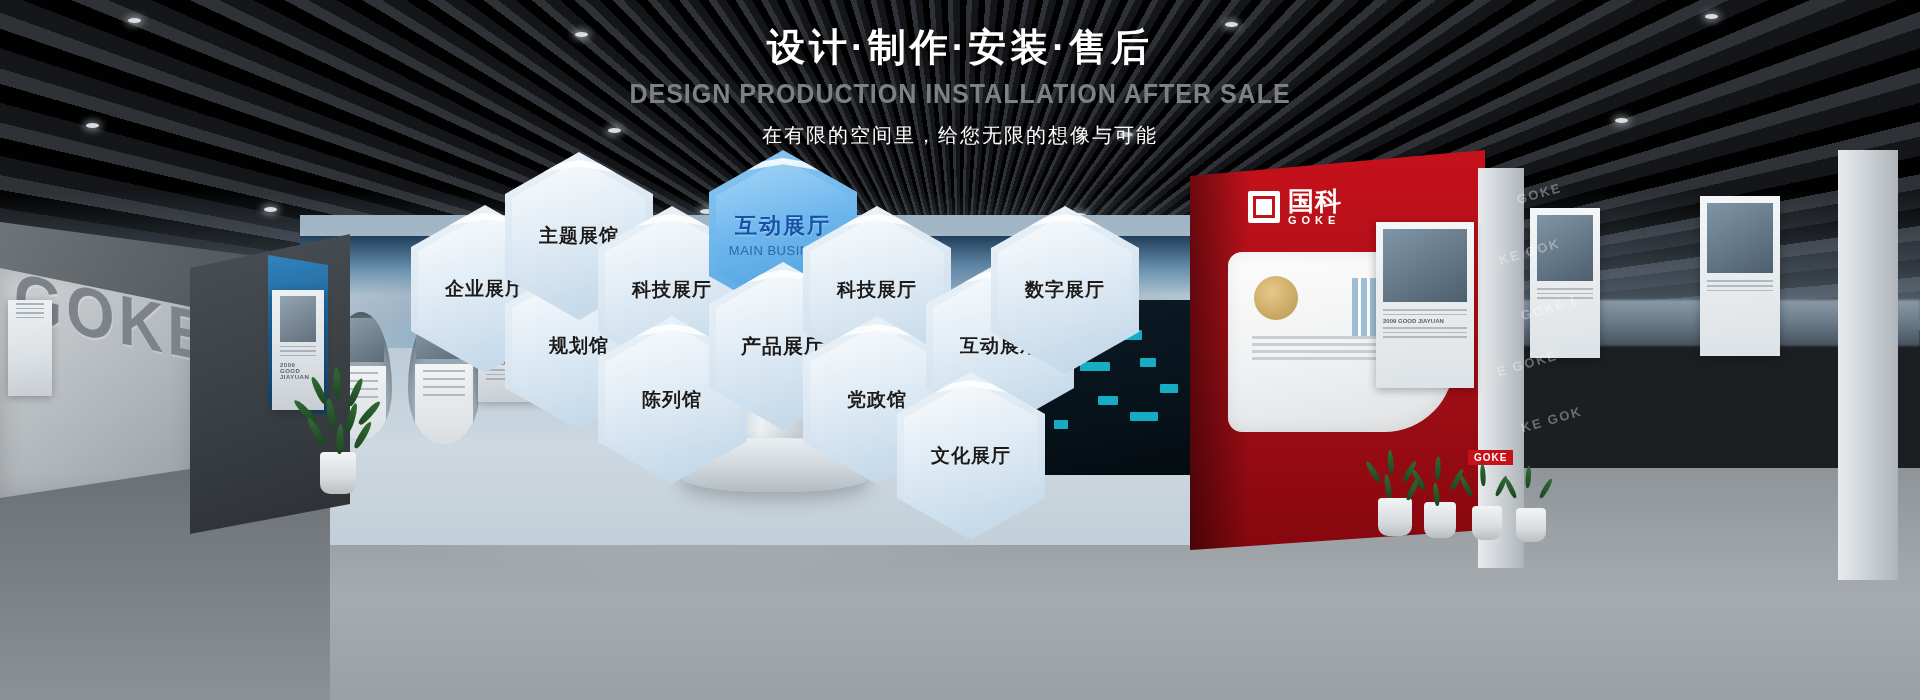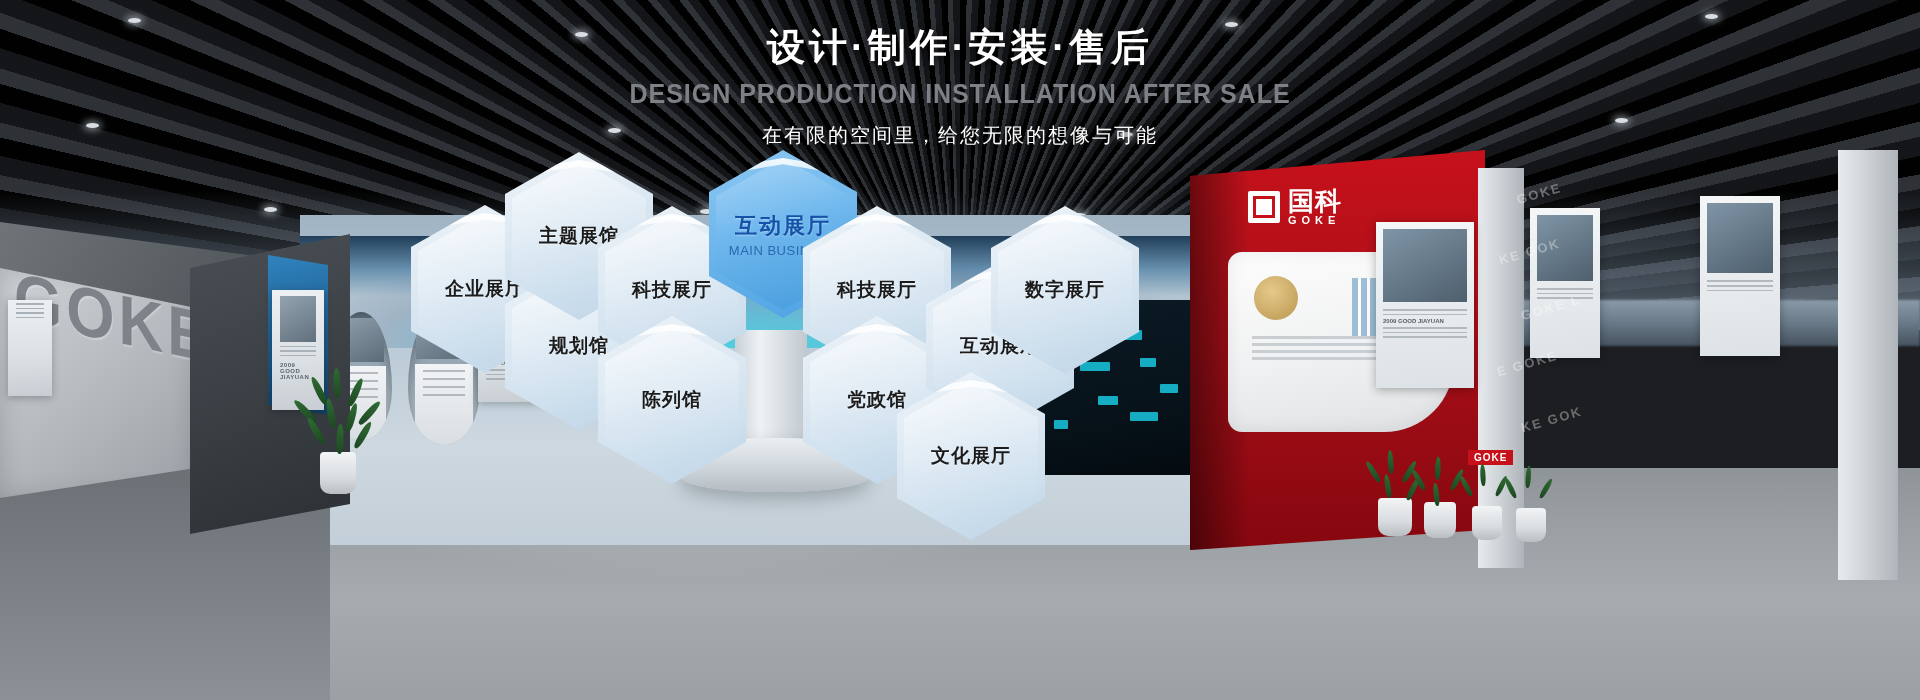--- a/index.html
+++ b/index.html
@@ -530,20 +530,25 @@
       <span class="lbl">陈列馆</span>
     </div>
 
     <div class="hex main" style="left:709px; top:150px; flex-direction:column;">
       <div class="face"></div>
       <div class="topbevel"></div>
       <span class="lbl-cn">互动展厅</span>
       <span class="lbl-en">MAIN BUSINESS</span>
     </div>
 
+    <div class="hex" style="left:709px; top:262px;">
+      <div class="face"></div>
+      <div class="topbevel"></div>
+      <span class="lbl">产品展厅</span>
+    </div>
 
     <div class="hex small" style="left:803px; top:206px;">
       <div class="face"></div>
       <div class="topbevel"></div>
       <span class="lbl">科技展厅</span>
     </div>
 
     <div class="hex small" style="left:803px; top:316px;text-align:right;">
       <div class="face"></div>
       <div class="topbevel"></div>

